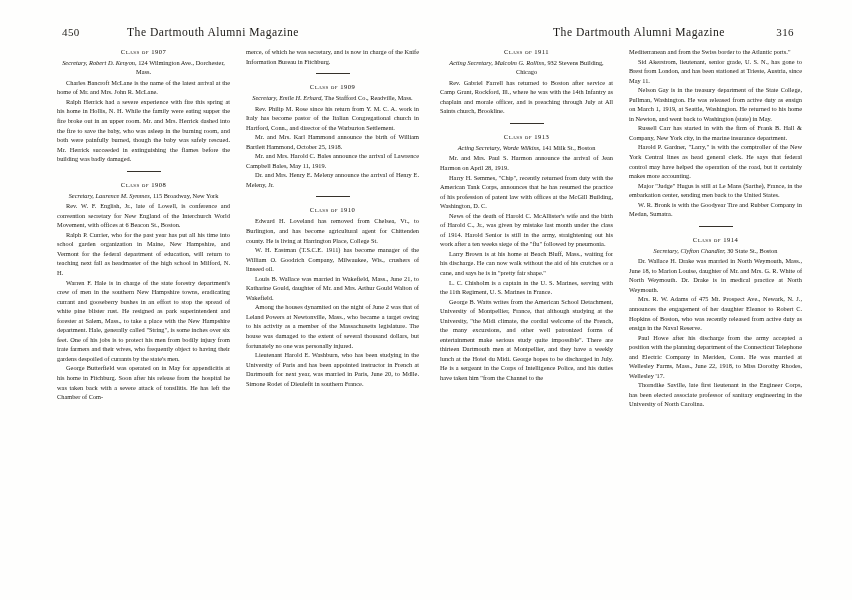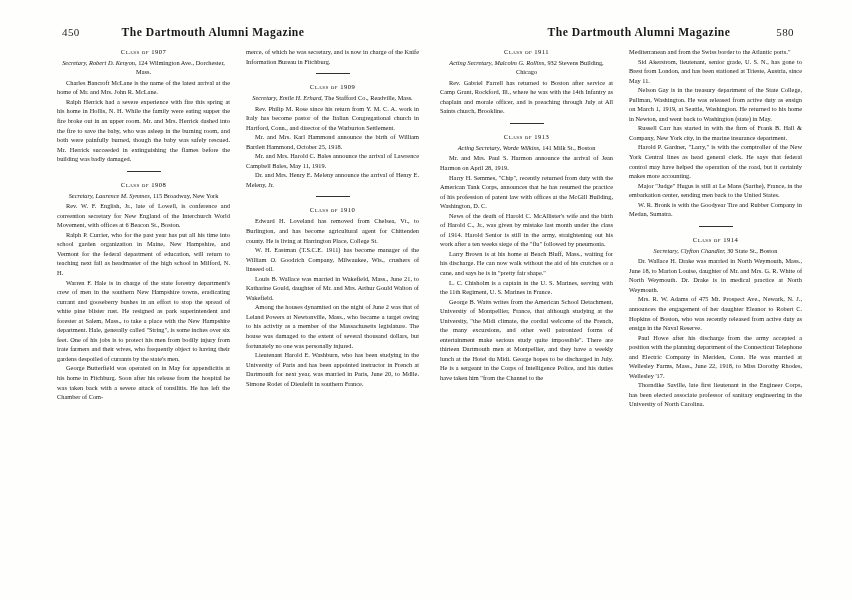--- a/index.html
+++ b/index.html
@@ -53,21 +53,20 @@
   }
   .folio.right { text-align: right; }
   .mag-title {
     flex: 1 1 auto;
     text-align: center;
     font-size: 11.6px;
     letter-spacing: 0.5px;
     white-space: nowrap;
     color: #18161300;
     color: #1a1815;
-    font-weight: bold;
   }
 
   .columns {
     position: absolute;
     top: 47px;
     bottom: 14px;
     display: flex;
     gap: 16px;
   }
   .page-left .columns  { left: 57px;  right: 22px; }
@@ -197,21 +196,21 @@
       </div>
 
     </div>
   </div>
 
   <div class="page page-right">
 
     <div class="running-head">
       <span class="folio"></span>
       <span class="mag-title">The Dartmouth Alumni Magazine</span>
-      <span class="folio right">580</span>
+      <span class="folio right">316</span>
     </div>
 
     <div class="columns">
 
       <div class="col">
 
         <div class="sec-head">Class of 1911</div>
         <div class="secretary"><span>Acting Secretary, Malcolm G. Rollins,</span><span class="rm"> 932 Stevens Building, Chicago</span></div>
         <p class="body">Rev. Gabriel Farrell has returned to Boston after service at Camp Grant, Rockford, Ill., where he was with the 14th Infantry as chaplain and morale officer, and is preaching through July at All Saints church, Brookline.</p>
 

